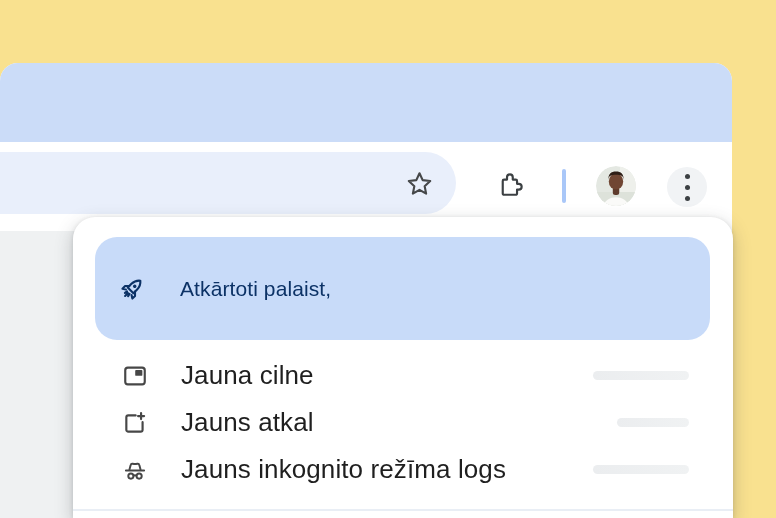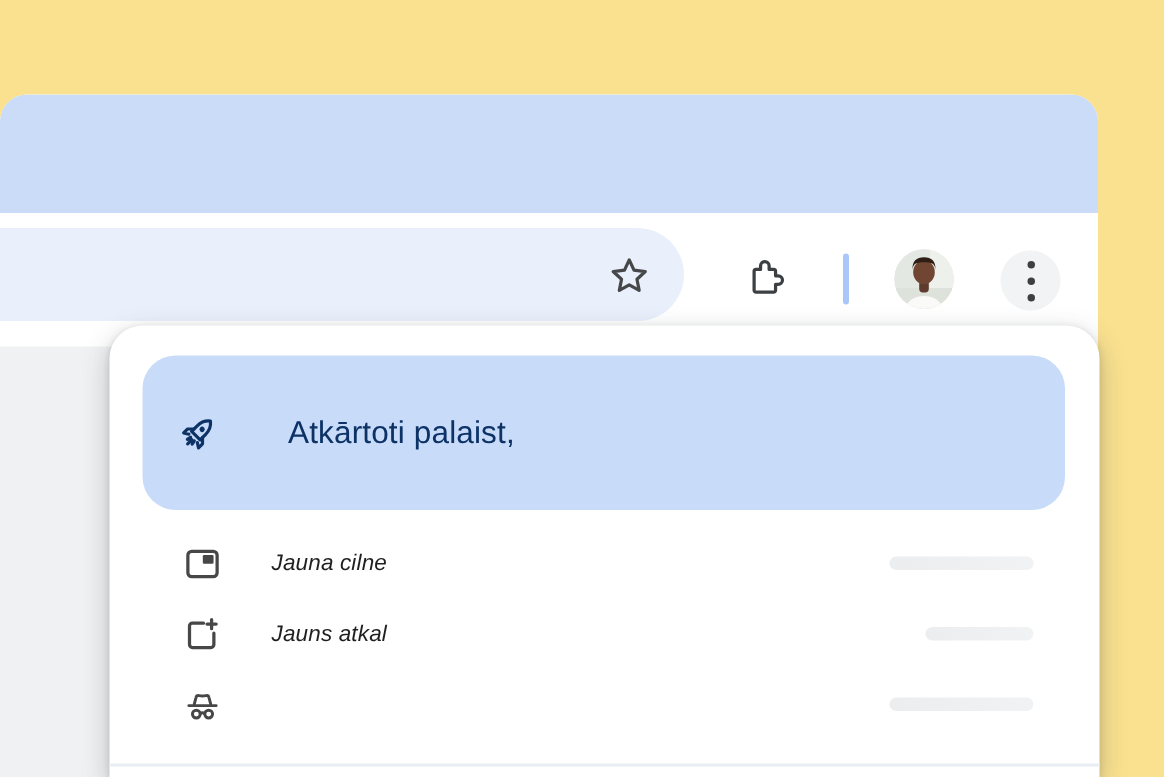--- a/index.html
+++ b/index.html
@@ -43,33 +43,33 @@
   }
   
   .menu-panel{
     position:absolute;left:73px;top:217px;width:660px;height:301px;
     background:#FFFFFF;border-radius:22px 22px 0 0;
     box-shadow:0 6px 18px rgba(60,64,67,.28), 0 1px 4px rgba(60,64,67,.15);
   }
   .relaunch-banner{
     position:absolute;left:22px;top:20px;width:615px;height:103px;
     background:#C8DBF9;border-radius:22px;border:none;padding:0;text-align:left;
-    display:flex;align-items:center;cursor:pointer;gap:12px;
+    display:flex;align-items:center;cursor:pointer;
   }
   .banner-icon{margin-left:22px;width:30px;height:30px;flex:0 0 auto;}
   .banner-col{color:#0C3266;font-size:21px;line-height:31px;font-weight:400;letter-spacing:.1px;}
   .banner-col-1{margin-left:33px;width:220px;}
   .banner-col-2{margin-left:62px;}
   .menu-items{position:absolute;left:0;top:135px;width:100%;}
   .menu-item{
     display:flex;align-items:center;height:47px;padding-left:49px;
     background:none;border:none;width:100%;box-sizing:border-box;cursor:pointer;text-align:left;
   }
   .mi-icon{width:26px;height:26px;flex:0 0 auto;}
-  .mi-label{margin-left:33px;font-size:15px;color:#1F1F1F;letter-spacing:.1px;white-space:nowrap;font-style:italic;}
+  .mi-label{margin-left:33px;font-size:26px;color:#1F1F1F;letter-spacing:.1px;white-space:nowrap;}
   .mi-shortcut{
     margin-left:auto;margin-right:38px;height:9px;border-radius:4.5px;
     background:linear-gradient(90deg,#EBEDEF,#F0F2F3);
   }
   .menu-item:nth-child(1) .mi-shortcut{width:96px;}
   .menu-item:nth-child(2) .mi-shortcut{width:72px;}
   .menu-item:nth-child(3) .mi-shortcut{width:96px;}
   .menu-divider{position:absolute;left:0;top:292px;width:100%;height:2px;background:#E9EEF5;}
 </style>
 </head>
@@ -183,20 +183,21 @@
       <button class="menu-item">
         <span class="mi-icon">
           <svg width="26" height="26" viewBox="0 0 24 24">
             <path d="M6.9 11.6 L8 7.4 A1.6 1.6 0 0 1 9.9 6.2 C10.6 6.35 11.3 6.45 12 6.45 C12.7 6.45 13.4 6.35 14.1 6.2 A1.6 1.6 0 0 1 16 7.4 L17.1 11.6" fill="none" stroke="#474747" stroke-width="1.8" stroke-linecap="round" stroke-linejoin="round"></path>
             <path d="M3.6 12.4 H20.4" fill="none" stroke="#474747" stroke-width="1.8" stroke-linecap="round"></path>
             <circle cx="8.2" cy="17.6" r="2.4" fill="none" stroke="#474747" stroke-width="1.8"></circle>
             <circle cx="15.8" cy="17.6" r="2.4" fill="none" stroke="#474747" stroke-width="1.8"></circle>
             <path d="M10.7 17.2 C11.4 16.7 12.6 16.7 13.3 17.2" fill="none" stroke="#474747" stroke-width="1.8" stroke-linecap="round"></path>
           </svg>
         </span>
+        <span class="mi-label">Jauns inkognito režīma logs</span>
         <span class="mi-shortcut"></span>
       </button>
 
     </div>
 
     <div class="menu-divider"></div>
   </div>
 
 </div>
 

